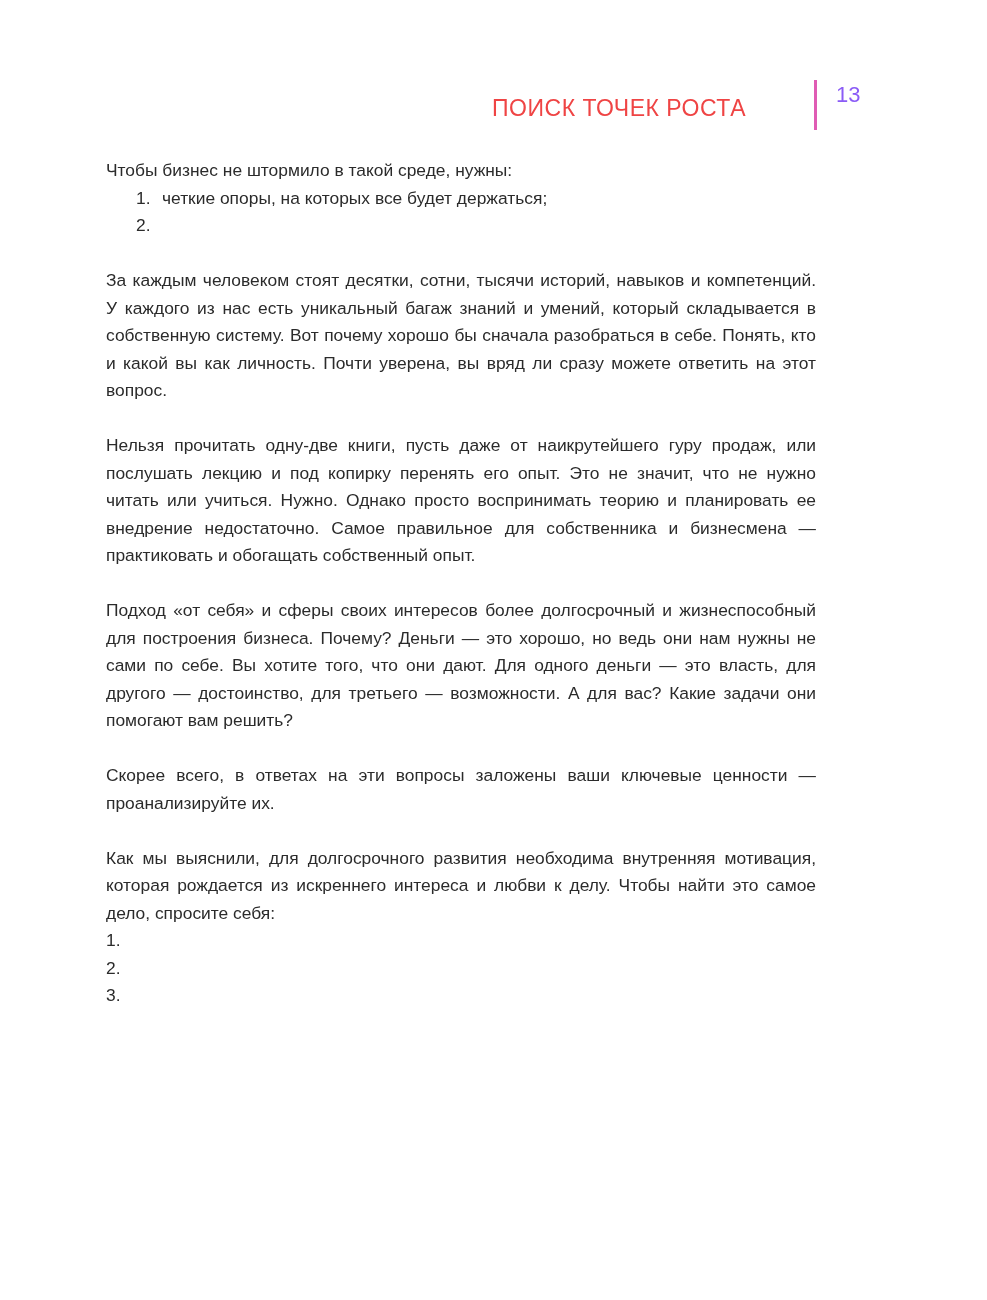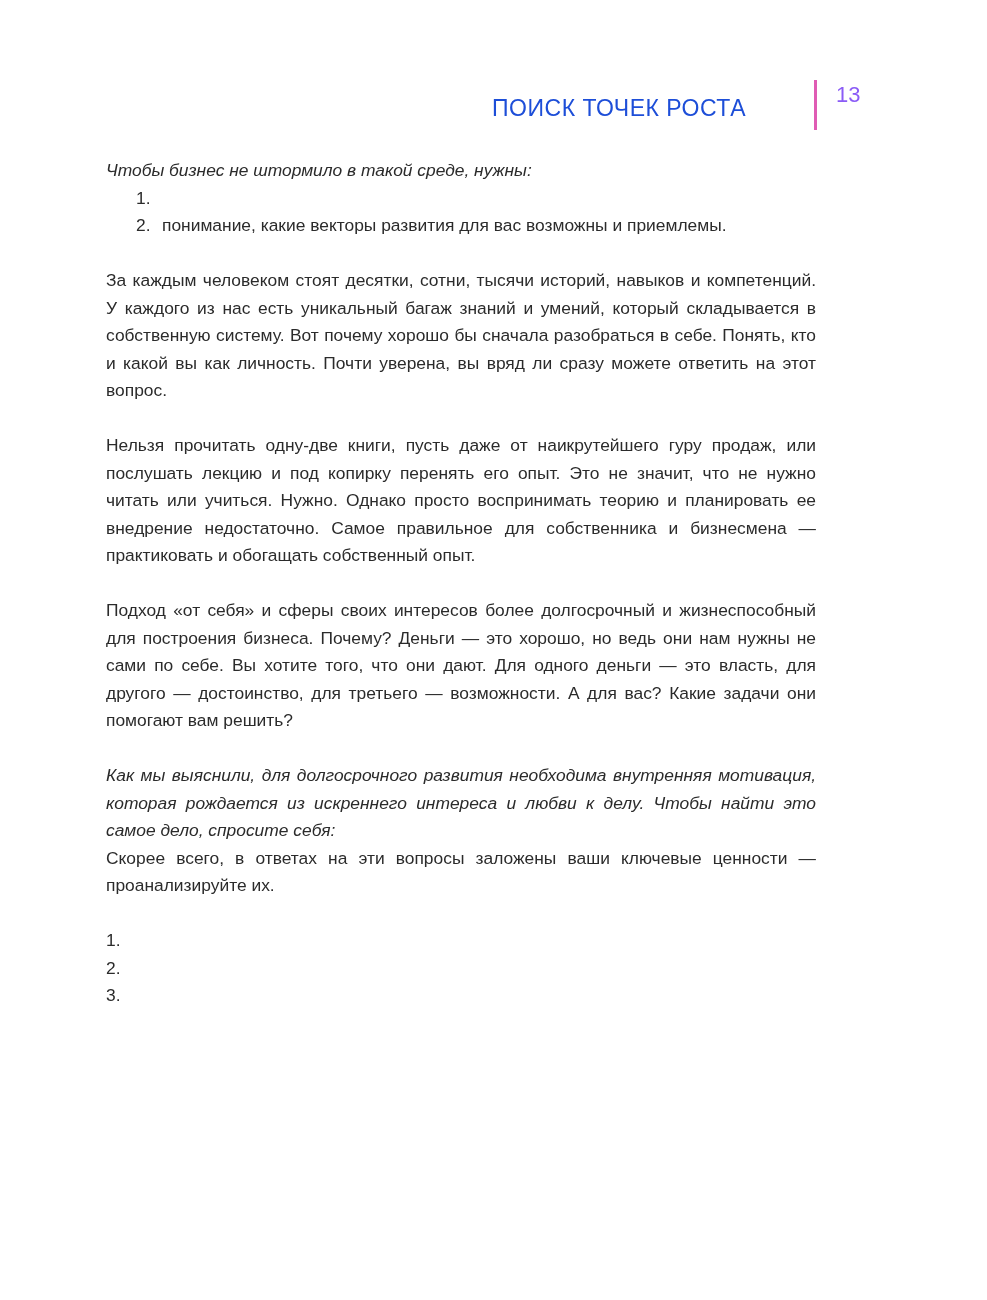--- a/index.html
+++ b/index.html
@@ -21,21 +21,21 @@
       left: 0;
       width: 987px;
       height: 52px;
     }
     .running-title {
       position: absolute;
       right: 241px;
       top: 15px;
       font-size: 23px;
       letter-spacing: 0.5px;
-      color: #1d4ed8;
+      color: #ef4444;
       white-space: nowrap;
     }
     .header-rule {
       position: absolute;
       left: 814px;
       top: 0;
       width: 3px;
       height: 50px;
       background: #e05cb4;
     }
@@ -54,21 +54,20 @@
       font-size: 17.4px;
       line-height: 27.5px;
     }
     .para {
       margin: 0 0 27.5px 0;
       text-align: justify;
       text-align-last: left;
     }
     .para.tight {
       margin-bottom: 0;
-      font-style: italic;
     }
     .list {
       list-style: none;
       margin: 0 0 27.5px 0;
       padding: 0;
     }
     .list li {
       display: flex;
       white-space: nowrap;
     }
@@ -88,32 +87,32 @@
   <span class="running-title">ПОИСК ТОЧЕК РОСТА</span>
   <span class="header-rule"></span>
   <span class="page-number">13</span>
 </div>
 
 <div class="content">
   <p class="para tight">Чтобы бизнес не штормило в такой среде, нужны:</p>
   <ol class="list indented">
     <li>
       <span class="num">1.</span>
+      <span>четкие опоры, на которых все будет держаться;</span>
     </li>
     <li>
       <span class="num">2.</span>
-      <span>понимание, какие векторы развития для вас возможны и приемлемы.</span>
     </li>
   </ol>
 
   <p class="para">За каждым человеком стоят десятки, сотни, тысячи историй, навыков и компетенций. У каждого из нас есть уникальный багаж знаний и умений, который складывается в собственную систему. Вот почему хорошо бы сначала разобраться в себе. Понять, кто и какой вы как личность. Почти уверена, вы вряд ли сразу можете ответить на этот вопрос.</p>
   <p class="para">Нельзя прочитать одну-две книги, пусть даже от наикрутейшего гуру продаж, или послушать лекцию и под копирку перенять его опыт. Это не значит, что не нужно читать или учиться. Нужно. Однако просто воспринимать теорию и планировать ее внедрение недостаточно. Самое правильное для собственника и бизнесмена — практиковать и обогащать собственный опыт.</p>
   <p class="para">Подход «от себя» и сферы своих интересов более долгосрочный и жизнеспособный для построения бизнеса. Почему? Деньги — это хорошо, но ведь они нам нужны не сами по себе. Вы хотите того, что они дают. Для одного деньги — это власть, для другого — достоинство, для третьего — возможности. А для вас? Какие задачи они помогают вам решить?</p>
+  <p class="para">Скорее всего, в ответах на эти вопросы заложены ваши ключевые ценности — проанализируйте их.</p>
   <p class="para tight">Как мы выяснили, для долгосрочного развития необходима внутренняя мотивация, которая рождается из искреннего интереса и любви к делу. Чтобы найти это самое дело, спросите себя:</p>
-  <p class="para">Скорее всего, в ответах на эти вопросы заложены ваши ключевые ценности — проанализируйте их.</p>
 
   <ol class="list">
     <li>
       <span class="num">1.</span>
     </li>
     <li>
       <span class="num">2.</span>
     </li>
     <li>
       <span class="num">3.</span>

